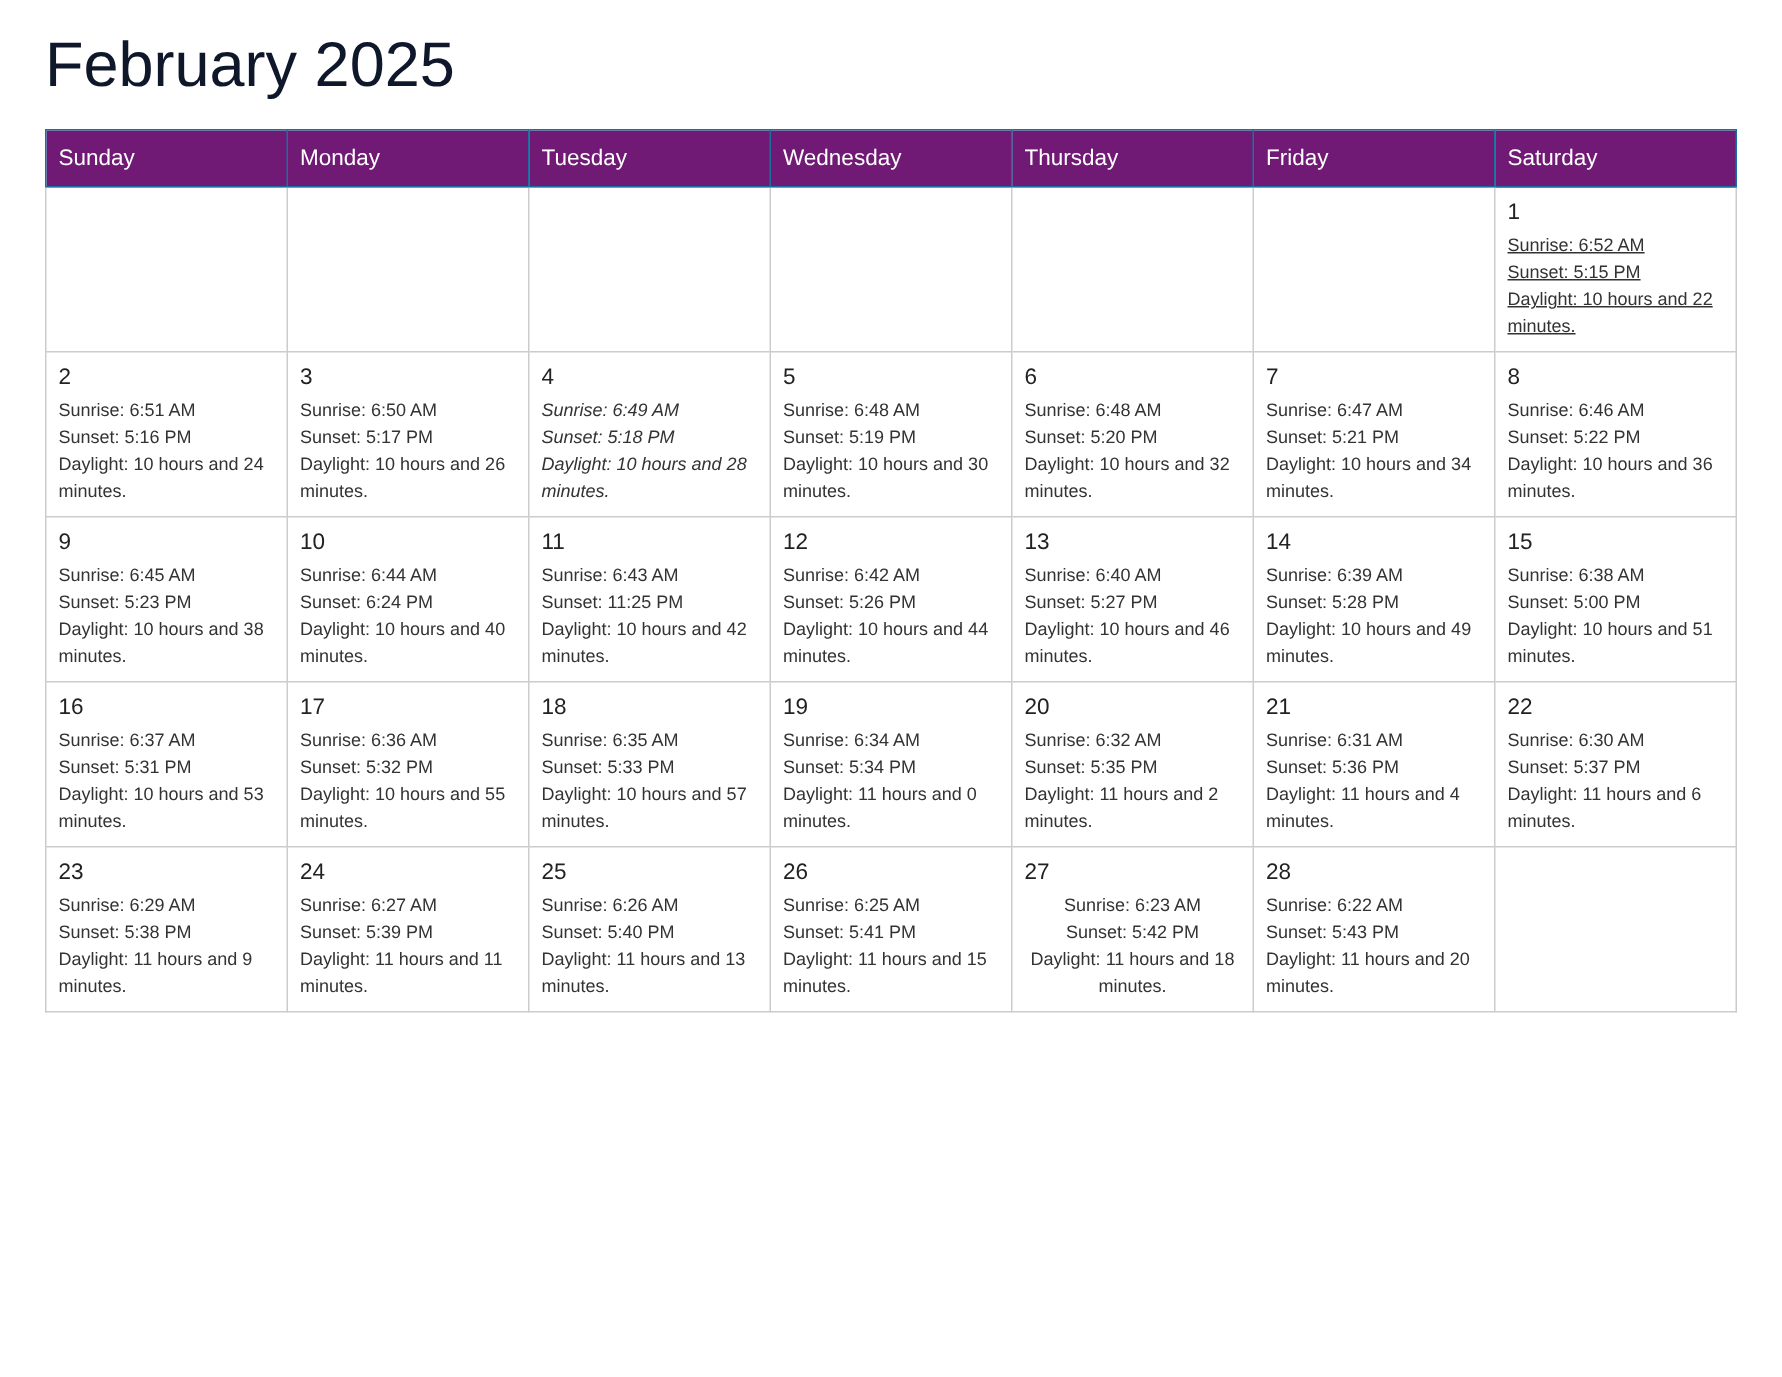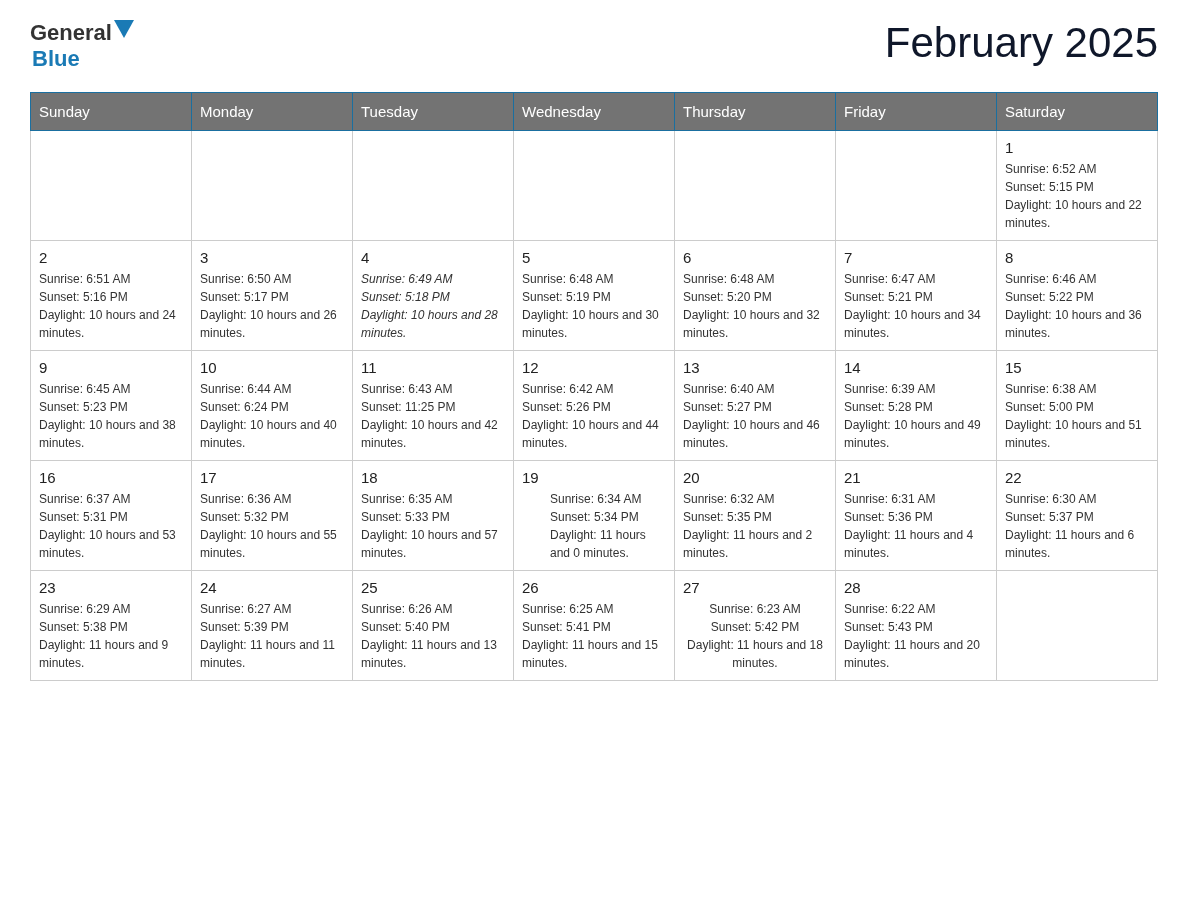--- a/index.html
+++ b/index.html
@@ -38,21 +38,21 @@
       font-weight: normal;
       color: #555;
       margin-top: 4px;
     }
     .calendar-table {
       width: 100%;
       border-collapse: collapse;
       table-layout: fixed;
     }
     .calendar-table thead tr th {
-      background-color: #737373;
+      background-color: #701a75;
       color: #fff;
       padding: 10px 8px;
       text-align: left;
       font-size: 15px;
       font-weight: normal;
       border: 1px solid #1a6fa0;
     }
     .calendar-table tbody tr td {
       vertical-align: top;
       padding: 8px 8px;
@@ -78,31 +78,20 @@
       background: #fff;
     }
     .row-border-top td {
       border-top: 2px solid #3a7bb5;
     }
   </style>
 </head>
 <body>
 
 <div class="header">
-  <div class="logo-wrapper">
-    <div class="logo-row1">
-      <span style="font-size:22px;font-weight:bold;color:#333;">General</span>
-      <svg width="20" height="18" viewBox="0 0 20 18" style="margin-left:2px;margin-top:-8px;">
-        <polygon points="0,0 20,0 10,18" fill="#1a7ab5"></polygon>
-      </svg>
-    </div>
-    <div>
-      <span style="font-size:22px;font-weight:bold;color:#1a7ab5;margin-left:2px;">Blue</span>
-    </div>
-  </div>
   <div class="title-section">
     <h1>February 2025</h1>
   </div>
 </div>
 
 <table class="calendar-table">
   <thead>
     <tr>
     <th>Sunday</th>
         <th>Monday</th>
@@ -116,21 +105,21 @@
   <tbody id="calendar-body">
   <tr>
         <td class="empty-cell"></td>
         <td class="empty-cell"></td>
         <td class="empty-cell"></td>
         <td class="empty-cell"></td>
         <td class="empty-cell"></td>
         <td class="empty-cell"></td>
         <td>
           <span class="day-number">1</span>
-          <div class="day-info" style="white-space: pre-line;">Sunrise: 6:52 AM
+          <div class="day-info" style="white-space: pre-line; text-decoration: underline;">Sunrise: 6:52 AM
 Sunset: 5:15 PM
 Daylight: 10 hours and 22 minutes.</div>
         </td>
       </tr>
       <tr class="row-border-top">
         <td>
           <span class="day-number">2</span>
           <div class="day-info" style="white-space: pre-line;">Sunrise: 6:51 AM
 Sunset: 5:16 PM
 Daylight: 10 hours and 24 minutes.</div>
@@ -230,21 +219,21 @@
 Daylight: 10 hours and 55 minutes.</div>
         </td>
         <td>
           <span class="day-number">18</span>
           <div class="day-info" style="white-space: pre-line;">Sunrise: 6:35 AM
 Sunset: 5:33 PM
 Daylight: 10 hours and 57 minutes.</div>
         </td>
         <td>
           <span class="day-number">19</span>
-          <div class="day-info" style="white-space: pre-line; margin-left: 28px;">Sunrise: 6:34 AM
+          <div class="day-info" style="white-space: pre-line;">Sunrise: 6:34 AM
 Sunset: 5:34 PM
 Daylight: 11 hours and 0 minutes.</div>
         </td>
         <td>
           <span class="day-number">20</span>
           <div class="day-info" style="white-space: pre-line;">Sunrise: 6:32 AM
 Sunset: 5:35 PM
 Daylight: 11 hours and 2 minutes.</div>
         </td>
         <td>

